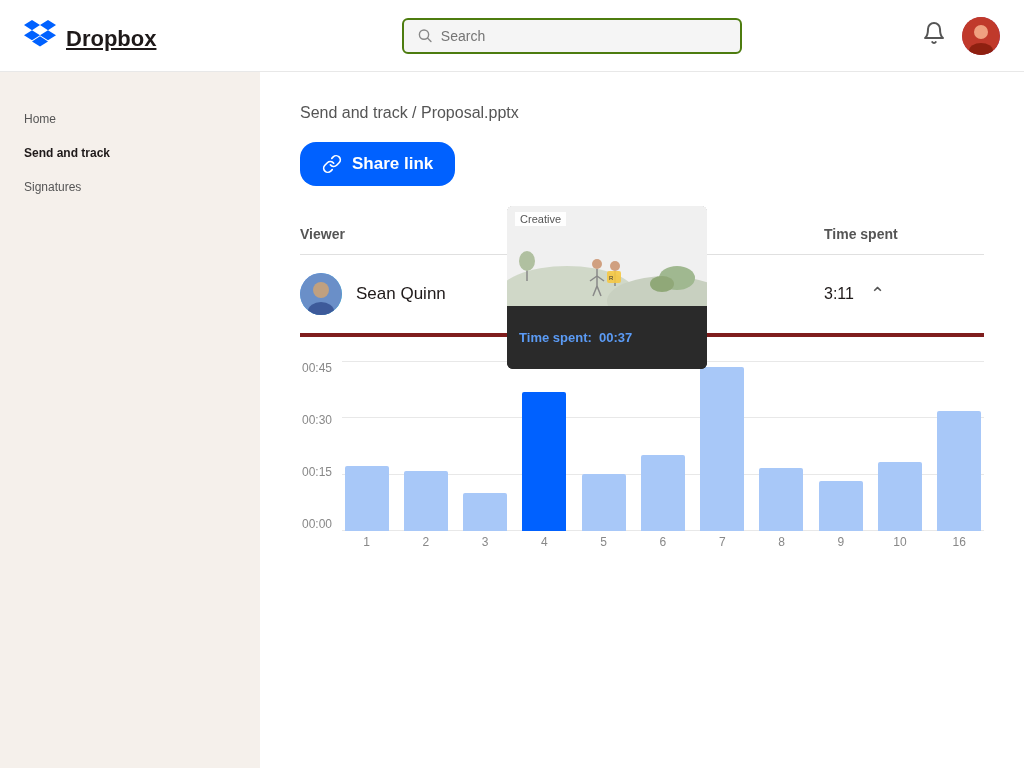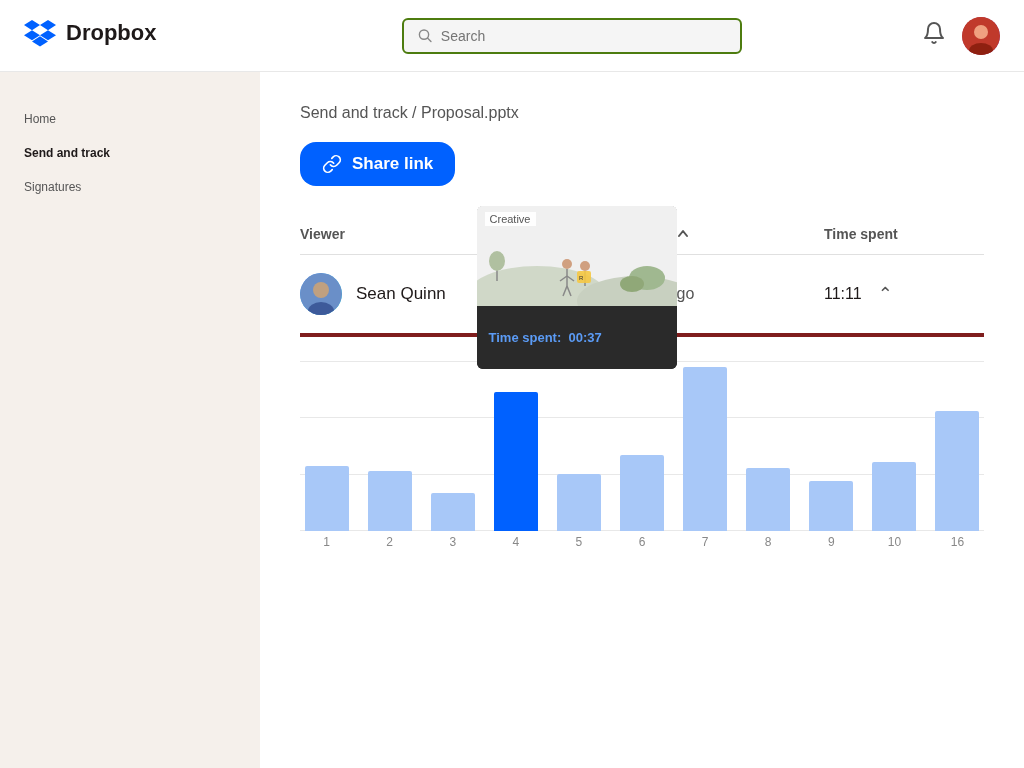--- a/index.html
+++ b/index.html
@@ -11,23 +11,24 @@
       align-items: center;
       padding: 0 24px;
       height: 72px;
       border-bottom: 1px solid #e8e8e8;
       background: #fff;
       position: relative;
       z-index: 10;
     }
     .logo-area {
       display: flex;
-      align-items: flex-start;
+      align-items: flex-end;
       gap: 10px;
       min-width: 220px;
+      text-decoration: underline;
     }
     .logo-text {
       font-size: 22px;
       font-weight: 700;
       color: #1e1919;
     }
     .dropbox-icon {
       color: #0061FF;
     }
     .header-center {
@@ -410,29 +411,35 @@
           <svg width="42" height="42" viewBox="0 0 42 42">
             <circle cx="21" cy="21" r="21" fill="#6a8fc8"></circle>
             <circle cx="21" cy="17" r="8" fill="#c0a080"></circle>
             <ellipse cx="21" cy="38" rx="13" ry="9" fill="#3d5a9a"></ellipse>
           </svg>
         </div>
         <span class="viewer-name">Sean Quinn</span>
       </div>
       <div class="viewed-cell">1 day ago</div>
       <div class="time-cell">
-        <span>11:11</span>
+        <span>3:11</span>
         <span class="chevron">⌃</span>
       </div>
     </div>
 
     
     <div class="chart-section">
       <div style="display:flex; gap:0;">
 
+        <div class="chart-y-axis">
+          <span>00:45</span>
+          <span>00:30</span>
+          <span>00:15</span>
+          <span>00:00</span>
+        </div>
 
         <div class="chart-body">
           <div class="chart-bars-wrapper">
 
             <div class="chart-grid">
               <div class="grid-line"></div>
               <div class="grid-line"></div>
               <div class="grid-line"></div>
               <div class="grid-line"></div>
             </div>

